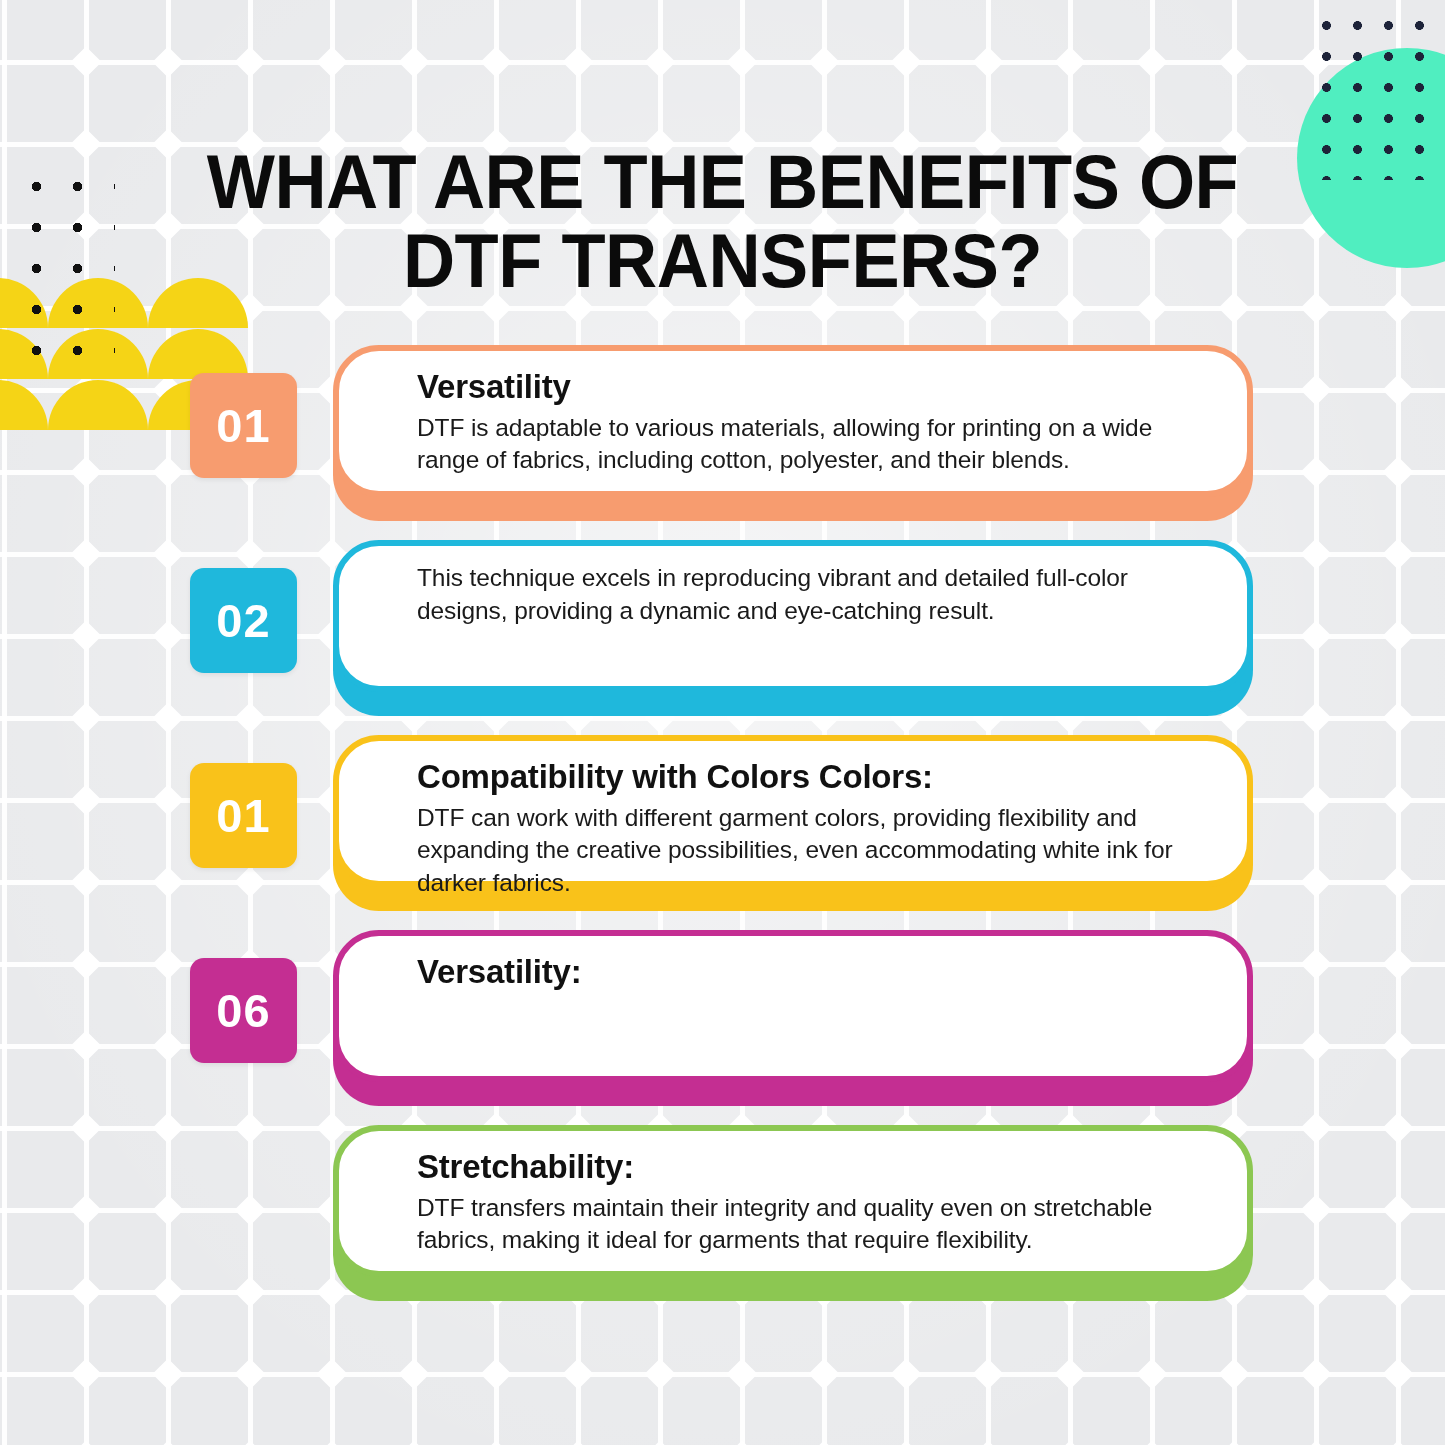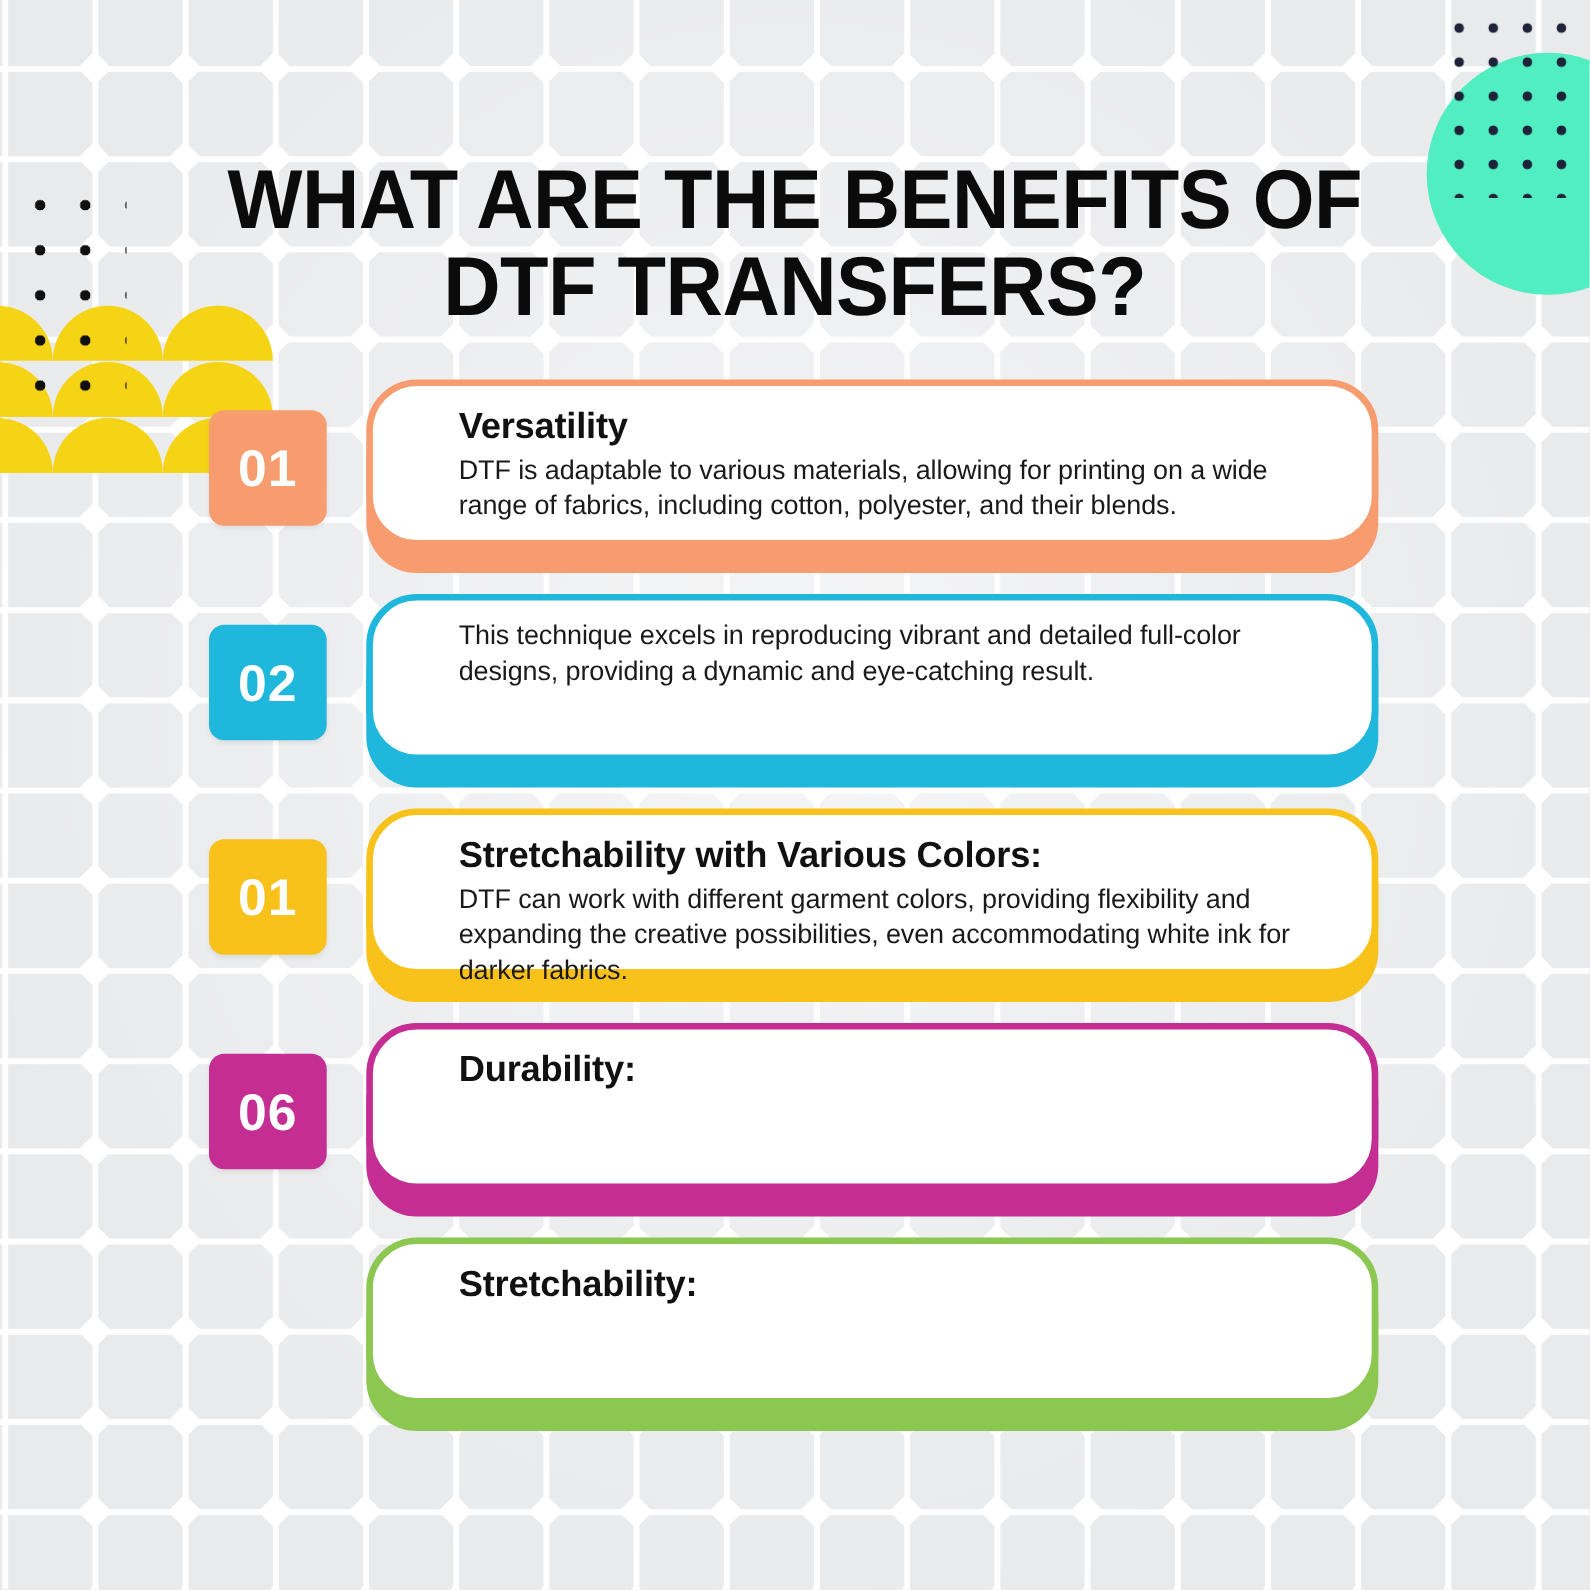--- a/index.html
+++ b/index.html
@@ -502,35 +502,36 @@
         <div class="card" style="border-color: rgb(31, 184, 220);">
           <div class="card-body">This technique excels in reproducing vibrant and detailed full-color designs, providing a dynamic and eye-catching result.</div>
         </div>
       </div>
     </div>
     <div class="row">
       <div class="badge" style="background: rgb(249, 194, 26);">01</div>
       <div class="card-wrap">
         <div class="card-shadow" style="background: rgb(249, 194, 26);"></div>
         <div class="card" style="border-color: rgb(249, 194, 26);">
-          <div class="card-title">Stretchability with Various Colors:</div>
+          <div class="card-title">Compatibility with Colors Colors:</div>
           <div class="card-body">DTF can work with different garment colors, providing flexibility and expanding the creative possibilities, even accommodating white ink for darker fabrics.</div>
         </div>
       </div>
     </div>
     <div class="row">
       <div class="badge" style="background: rgb(196, 46, 146);">06</div>
       <div class="card-wrap">
         <div class="card-shadow" style="background: rgb(196, 46, 146);"></div>
         <div class="card" style="border-color: rgb(196, 46, 146);">
-          <div class="card-title">Durability:</div>
+          <div class="card-title">Versatility:</div>
         </div>
       </div>
     </div>
     <div class="row">
       <div class="card-wrap">
         <div class="card-shadow" style="background: rgb(140, 199, 82);"></div>
         <div class="card" style="border-color: rgb(140, 199, 82);">
           <div class="card-title">Stretchability:</div>
+          <div class="card-body">DTF transfers maintain their integrity and quality even on stretchable fabrics, making it ideal for garments that require flexibility.</div>
         </div>
       </div>
     </div>
   </div>
 
 </body></html>

